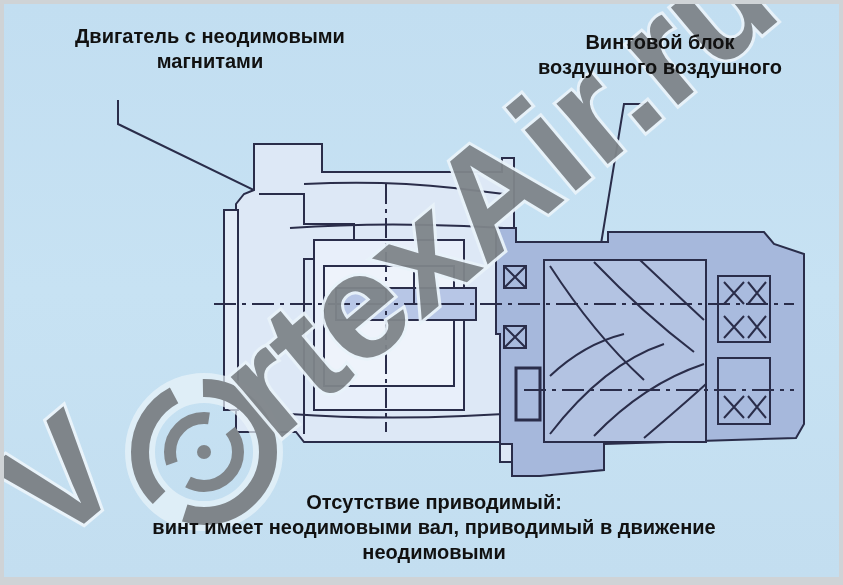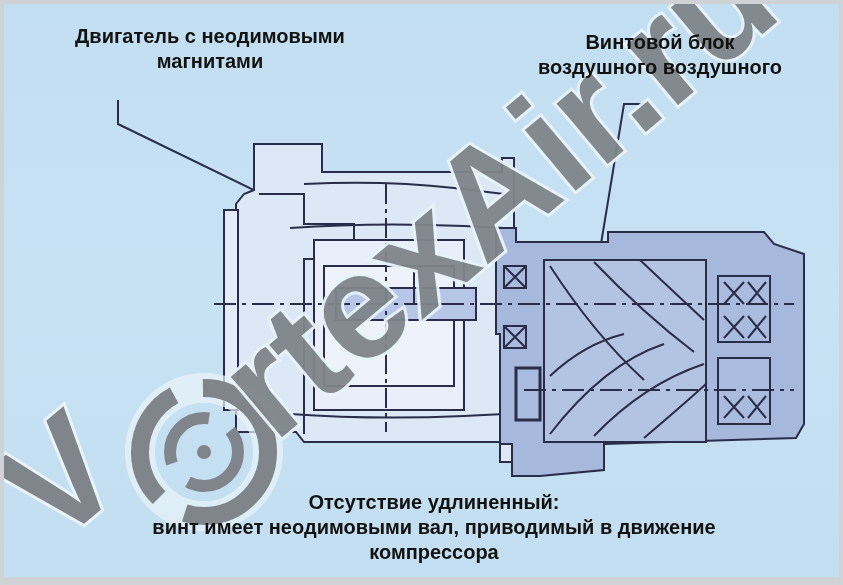--- a/index.html
+++ b/index.html
@@ -93,18 +93,18 @@
     <div>Двигатель с неодимовыми</div>
     <div>магнитами</div>
   </div>
 
   <div class="label lbl-screw">
     <div>Винтовой блок</div>
     <div>воздушного воздушного</div>
   </div>
 
   <div class="label lbl-bottom">
-    <div>Отсутствие удлиненный:</div>
+    <div>Отсутствие приводимый:</div>
     <div>винт имеет неодимовыми вал, приводимый в движение</div>
-    <div>компрессора</div>
+    <div>неодимовыми</div>
   </div>
 
 </div>
 
 </body></html>

